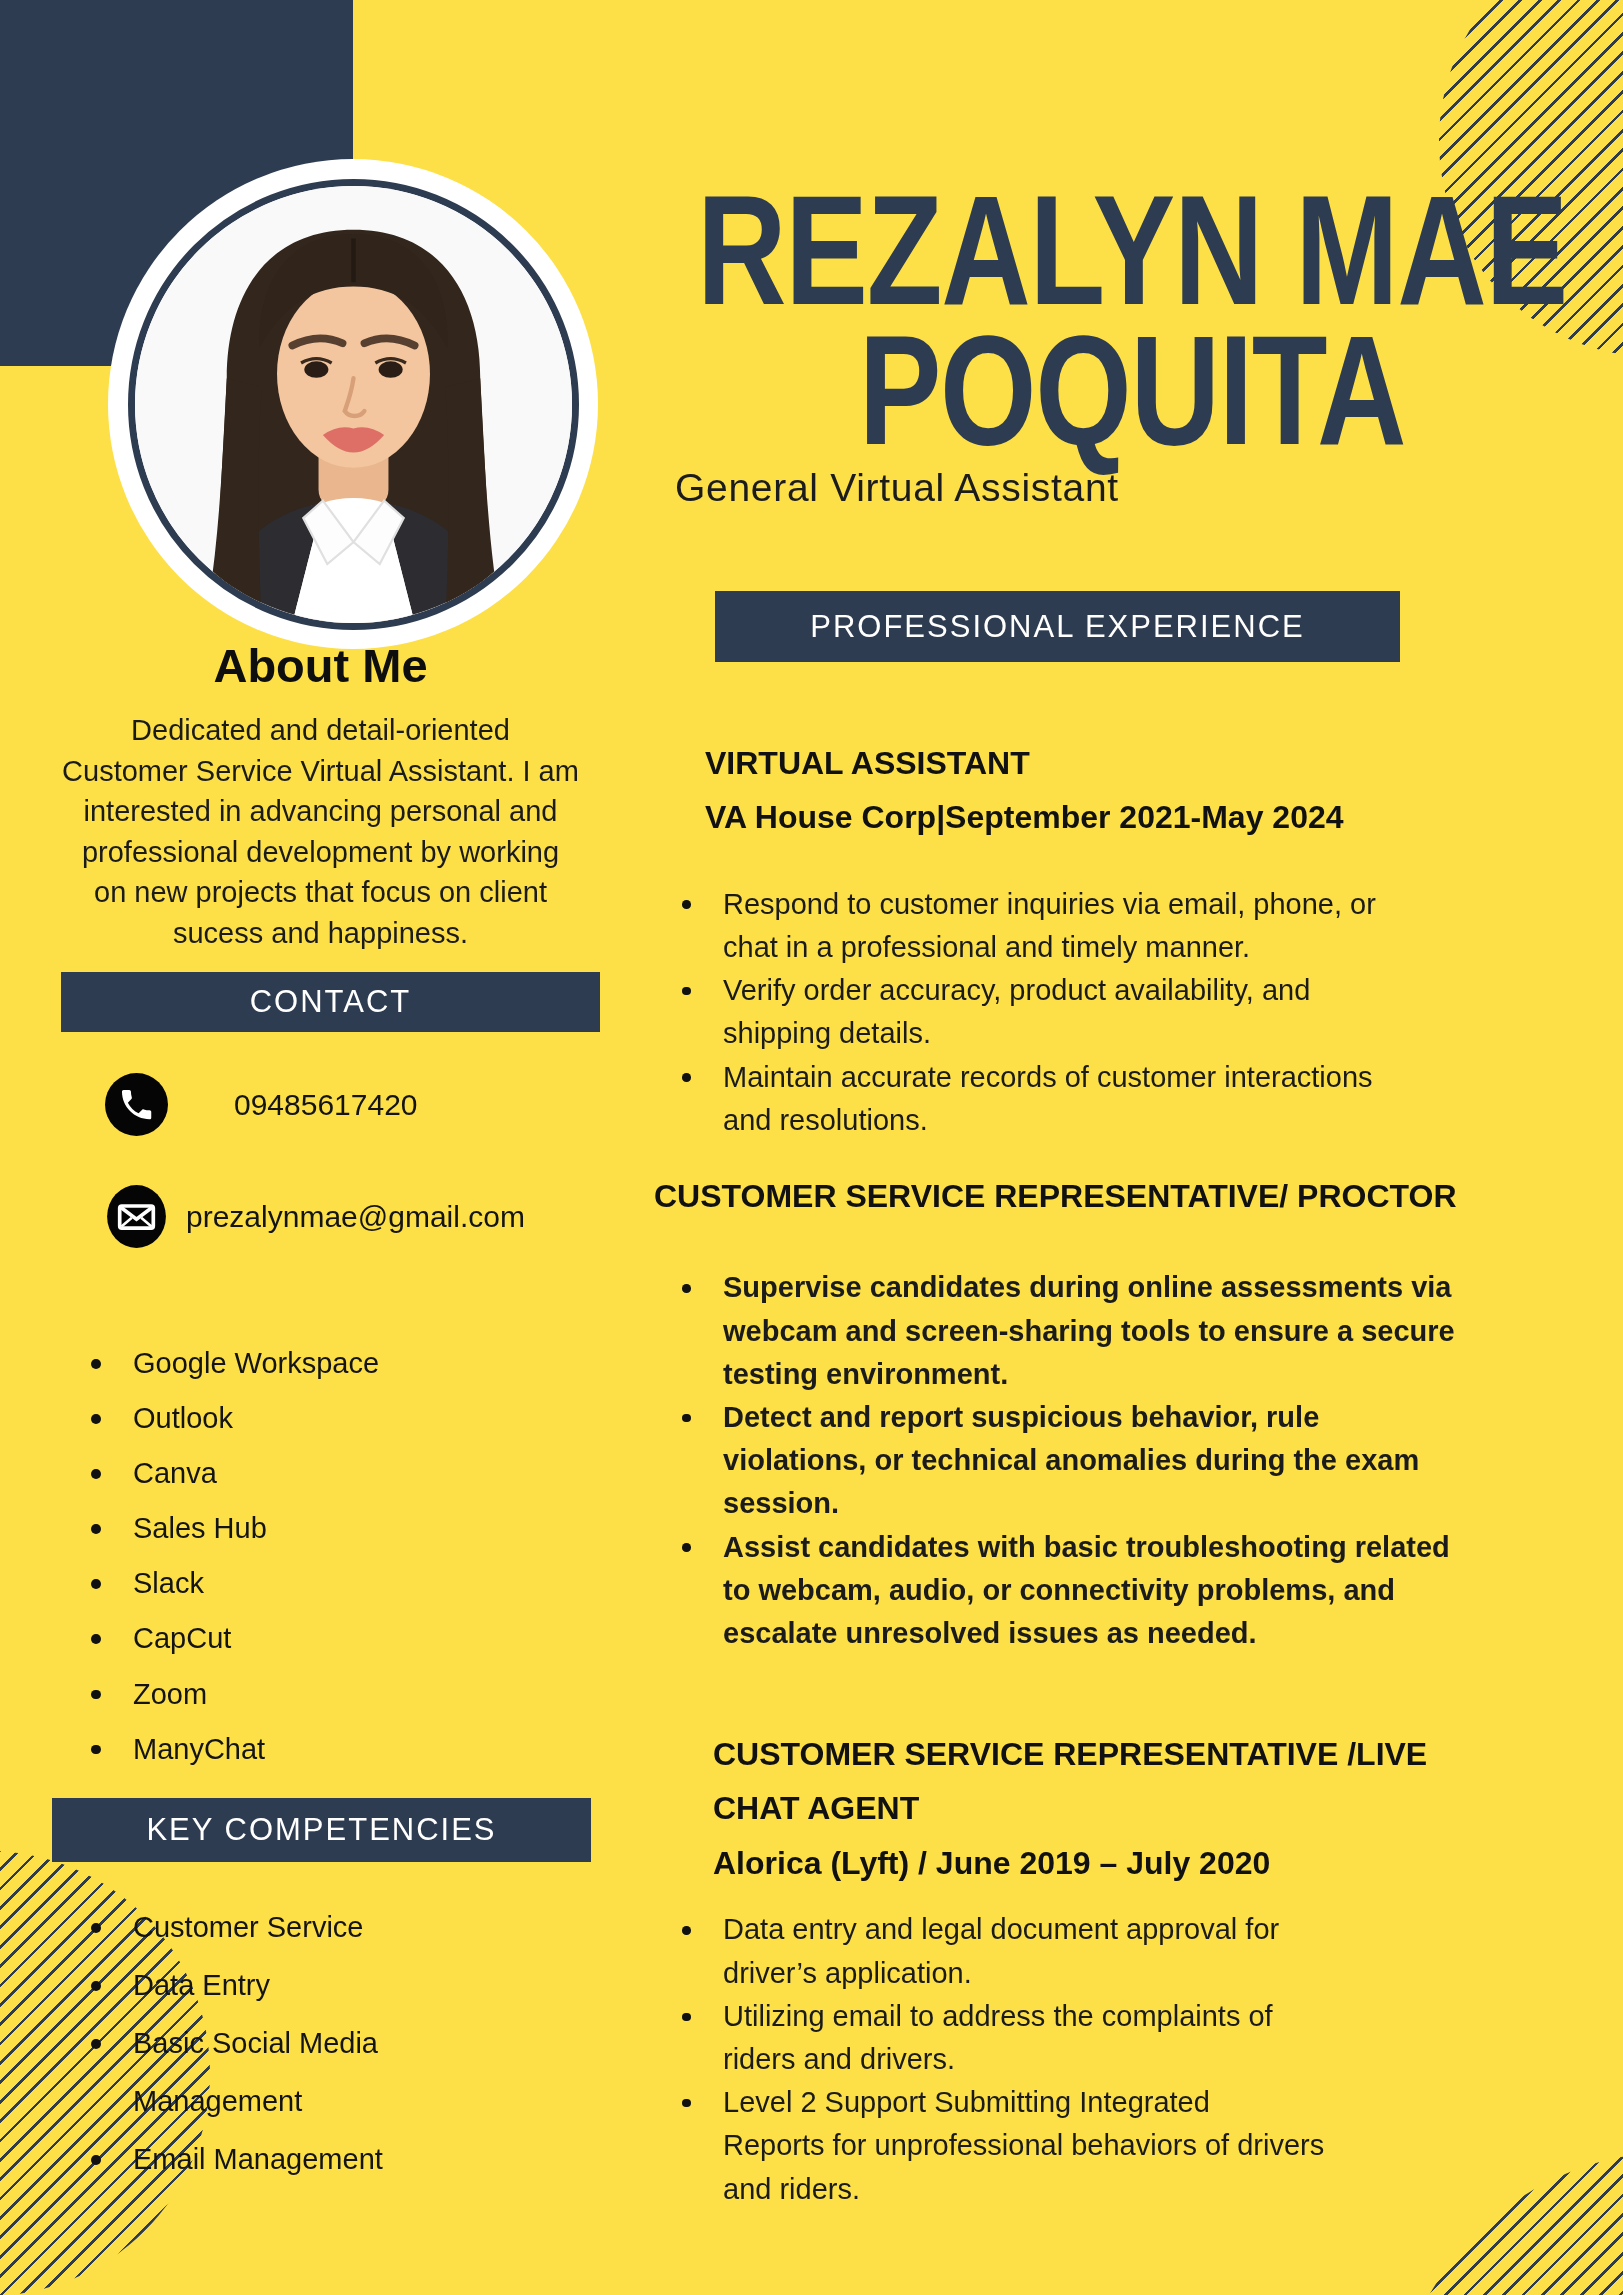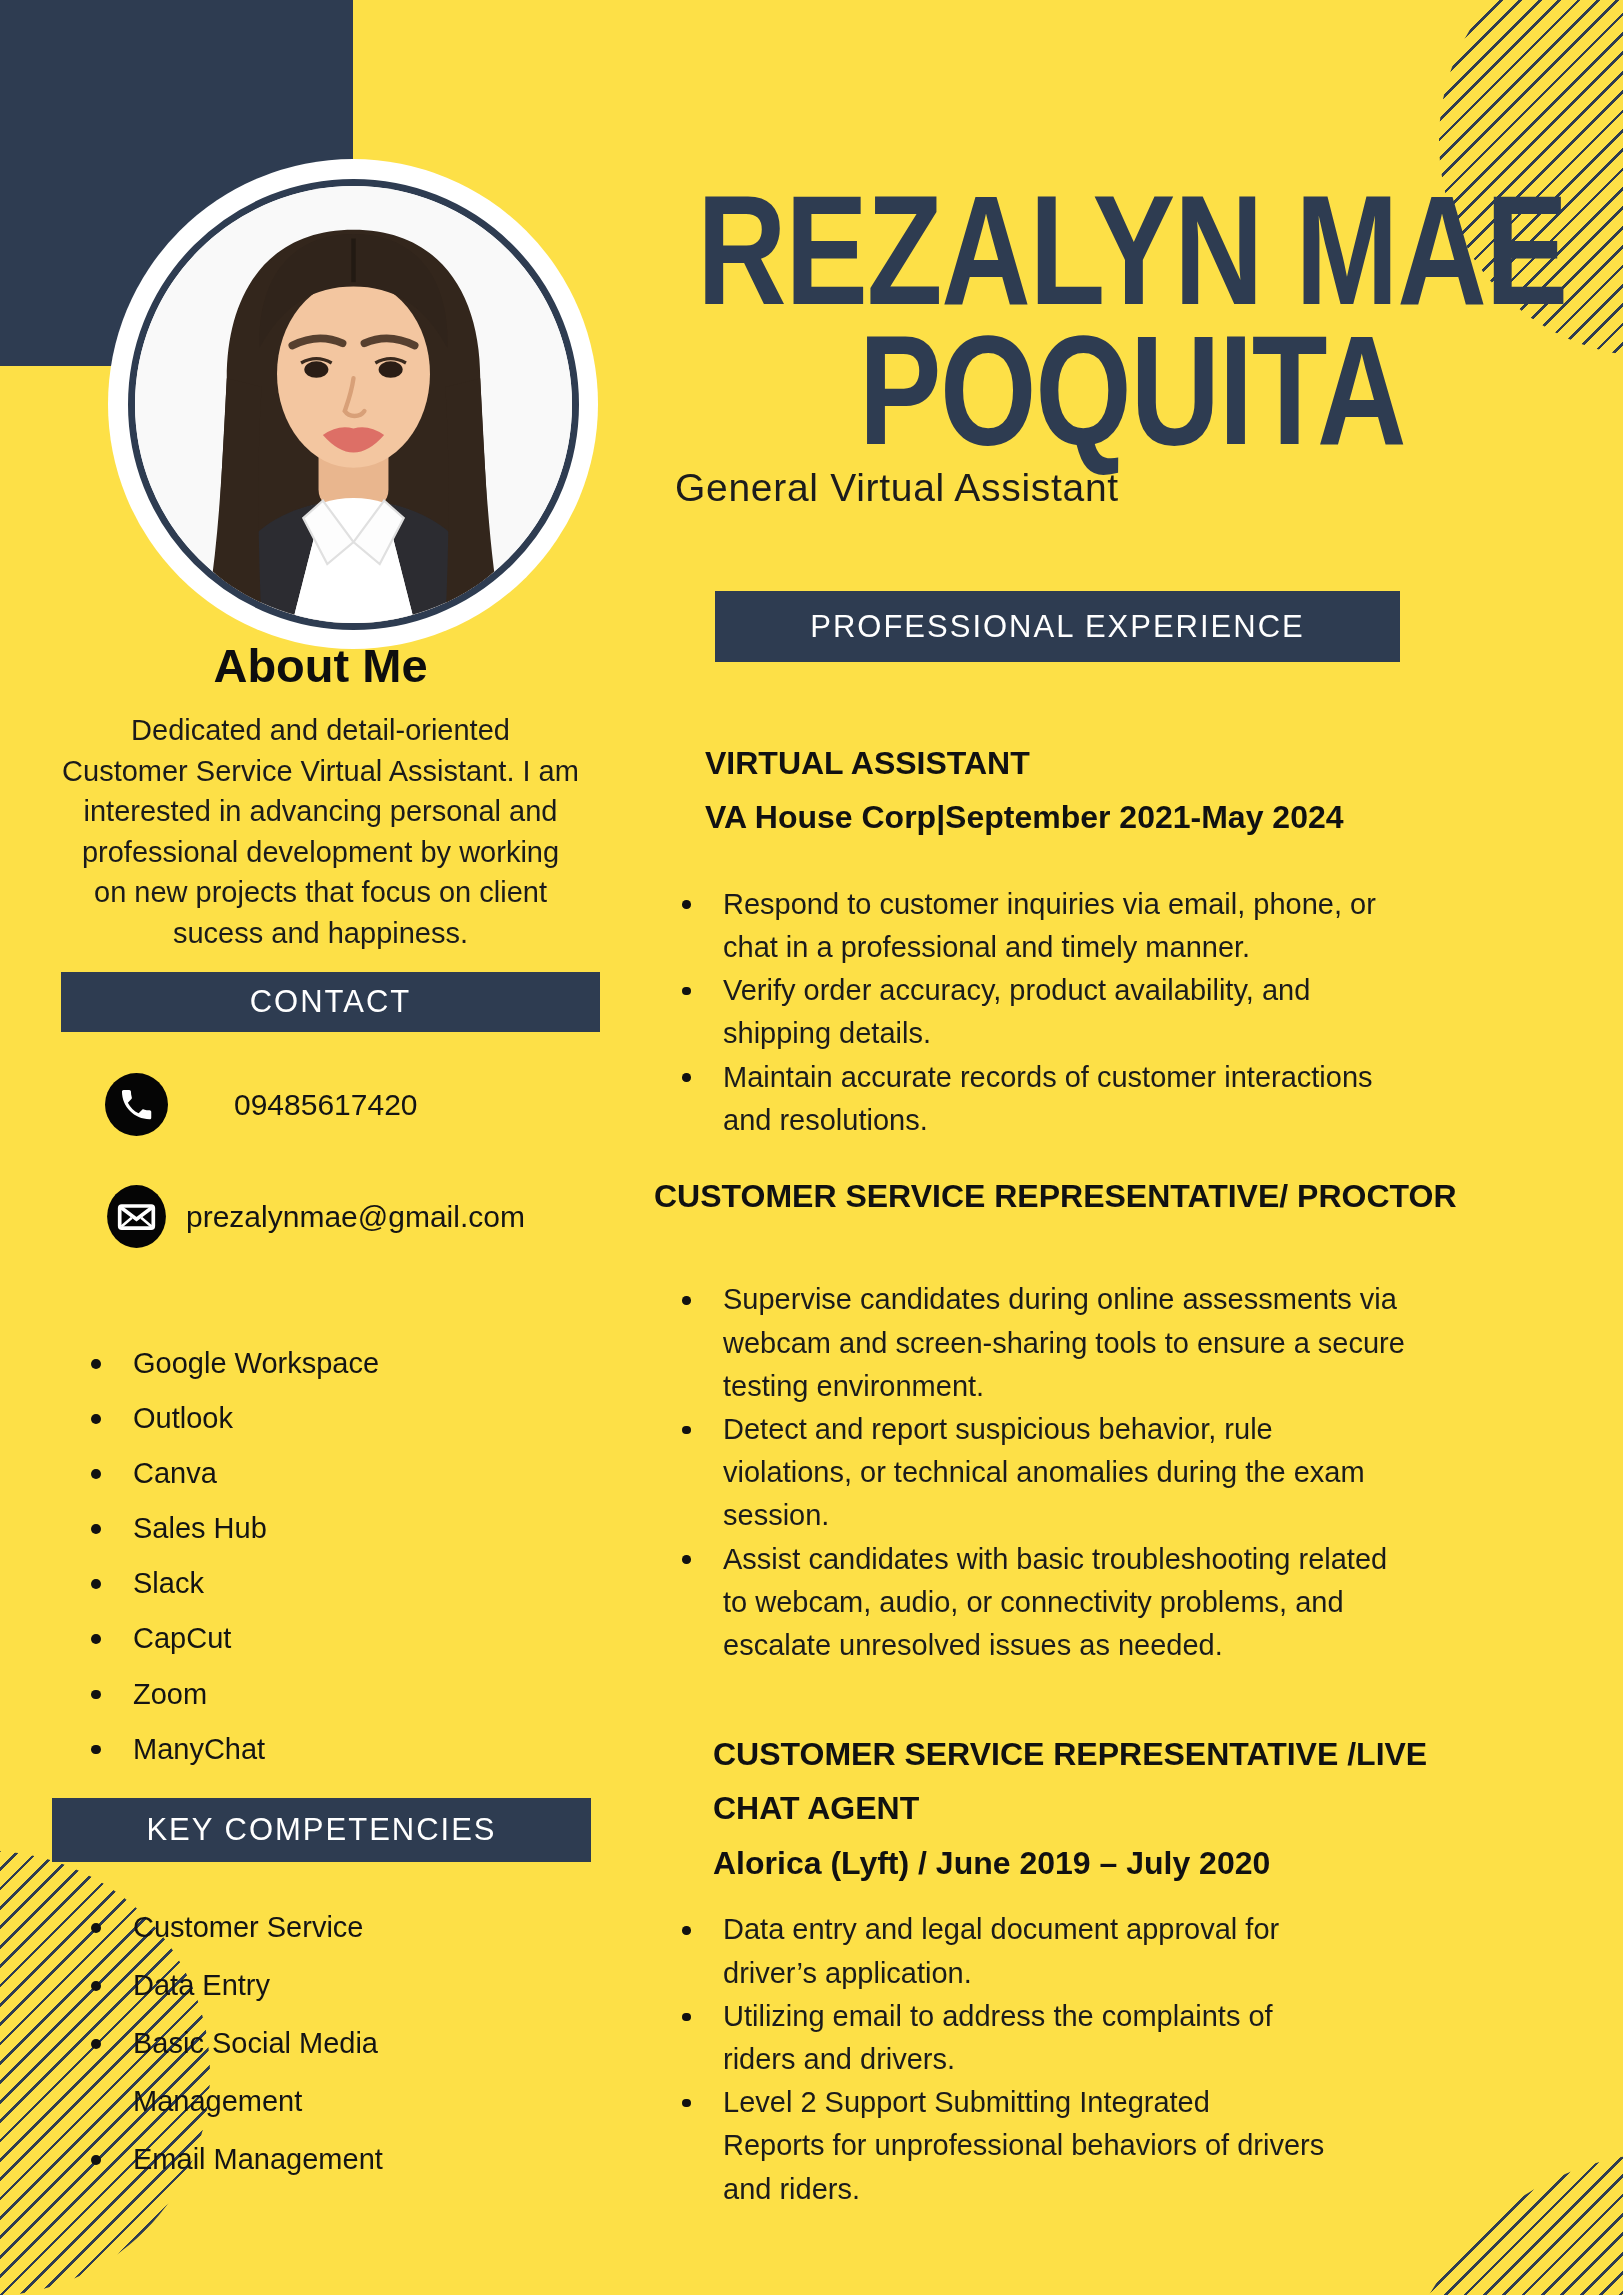--- a/index.html
+++ b/index.html
@@ -58,21 +58,21 @@
   .job{position:absolute;left:677px;width:916px;z-index:2;}
   .job-1{top:736px;}
   .job-2{top:1169px;}
   .job-3{top:1727px;}
   .job-title,.job-meta{font-size:32px;font-weight:bold;color:#111111;line-height:1.7;white-space:pre-line;}
   .job-1 .job-title,.job-1 .job-meta{margin-left:28px;}
   .job-2 .job-title,.job-2 .job-meta{margin-left:-23px;}
   .job-3 .job-title,.job-3 .job-meta{margin-left:36px;}
   ul.bullets{margin:0;padding:0 0 0 0;list-style:none;}
   .job-1 ul.bullets{margin-top:38px;}
-  .job-2 ul.bullets{margin-top:55px;}
+  .job-2 ul.bullets{margin-top:43px;font-weight:bold;}
   .job-3 ul.bullets{margin-top:18.3px;}
   ul.bullets li{position:relative;padding-left:46px;font-size:29px;line-height:1.49;
     color:#1b1b1b;white-space:pre-line;}
   ul.bullets li::before{content:"";position:absolute;left:5.2px;top:17.7px;width:8.5px;height:8.5px;border-radius:50%;background:#111;}
 </style>
 </head>
 <body>
 
 <div class="page">
 

